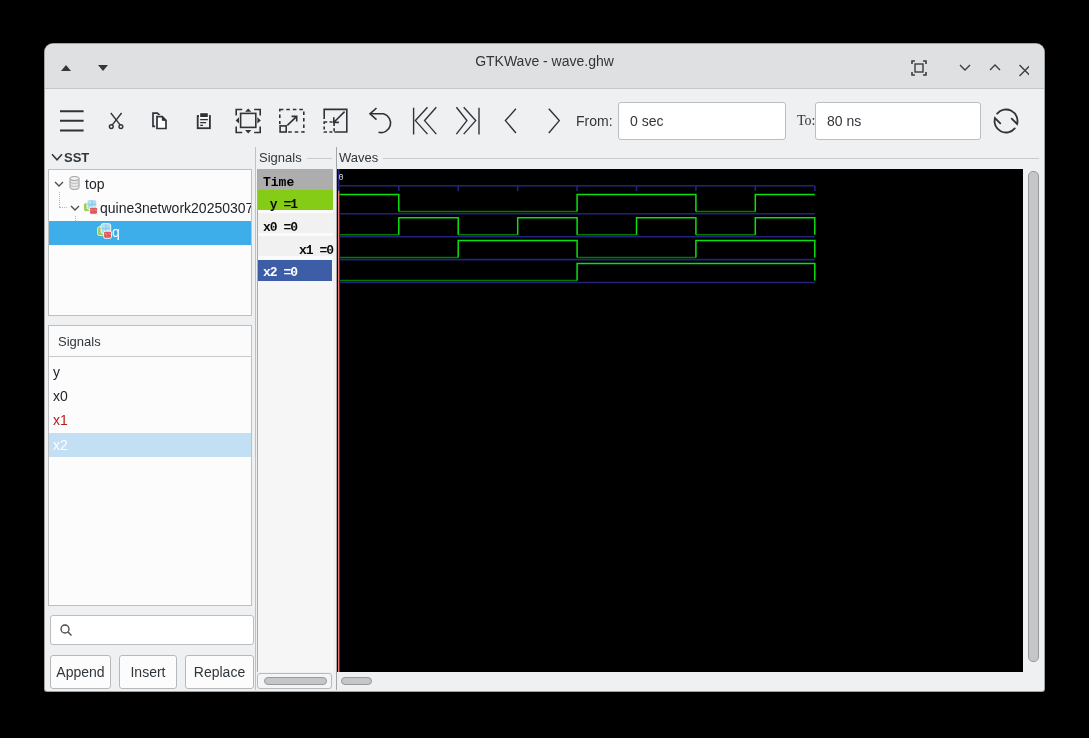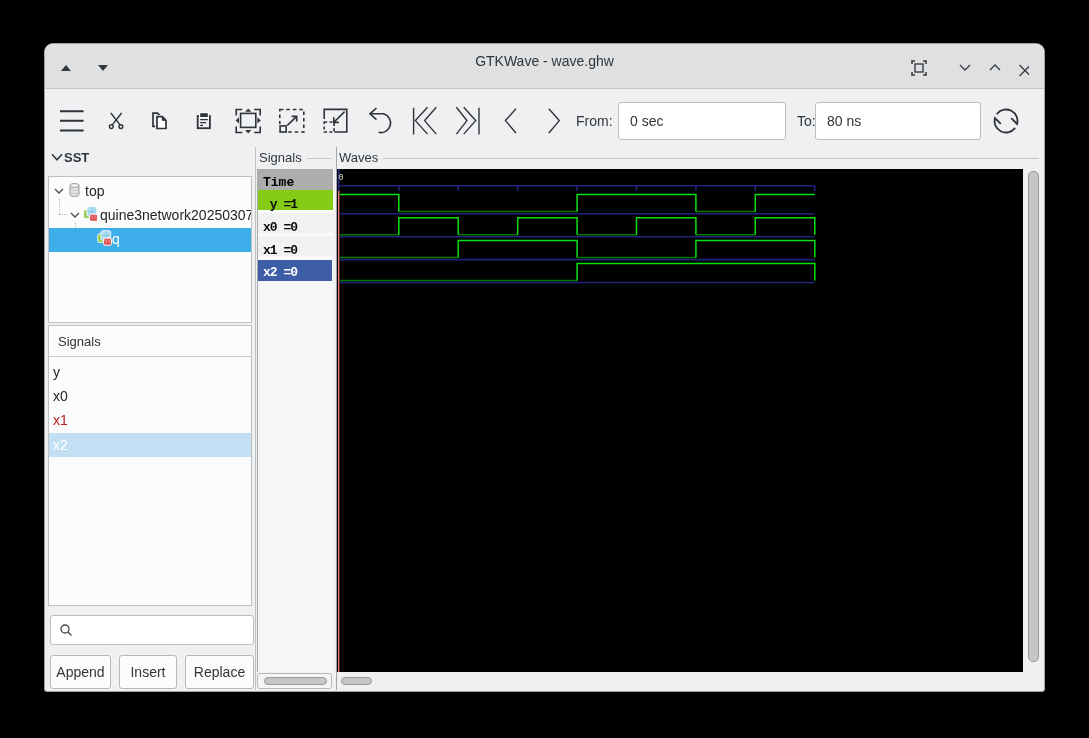--- a/index.html
+++ b/index.html
@@ -114,36 +114,36 @@
       </g>
 
       <path d="M470.9,11.8 L460.4,23.6 L470.9,36" stroke-width="1.4"></path>
 
       <path d="M503.8,11.8 L514.3,23.6 L503.8,36" stroke-width="1.4"></path>
     </g>
   </svg>
   <div class="lbl" style="left:531px;top:69px;font-size:14px;">From:</div>
   <div class="inp" style="left:573px;top:58px;width:168px;height:38px;"></div>
   <div class="lbl" style="left:585px;top:69px;font-size:14px;">0 sec</div>
-  <div class="lbl" style="left:752px;top:69px;font-size:14px;">To:</div>
+  <div class="lbl" style="left:752px;top:69px;font-size:14px;font-family:Liberation Serif, serif;">To:</div>
   <div class="inp" style="left:770px;top:58px;width:166px;height:38px;"></div>
   <div class="lbl" style="left:782px;top:69px;font-size:14px;">80 ns</div>
   <svg class="abs" style="left:943px;top:59px;" width="36" height="36" viewBox="0 0 36 36">
     <g stroke="#2f3338" stroke-width="1.8" fill="none" stroke-linecap="round">
       <path d="M9.19,10.61 A11.5,11.5 0 0 1 29.11,20.98 L23.7,15.7"></path>
       <path d="M26.81,25.39 A11.5,11.5 0 0 1 6.89,15.02 L12.3,20.3"></path>
     </g>
   </svg>
 
   <svg class="abs" style="left:6px;top:107px" width="12" height="12" viewBox="0 0 12 12">
       <path d="M1,3.2 L6,8.8 L11,3.2" stroke="#31363b" stroke-width="1.5" fill="none"></path>
     </svg>
   <div class="lbl" style="left:19px;top:106px;font-weight:bold;">SST</div>
 
-  <div class="panel" style="left:3px;top:132px;width:204px;height:147px;overflow:hidden;">
+  <div class="panel" style="left:3px;top:125px;width:204px;height:147px;overflow:hidden;">
 
     <div style="position:absolute;left:10px;top:22px;width:0;height:15px;border-left:1px dotted #b8b8b8;"></div>
     <div style="position:absolute;left:10px;top:37px;width:8px;height:0;border-top:1px dotted #b8b8b8;"></div>
     <div style="position:absolute;left:26px;top:46px;width:0;height:17px;border-left:1px dotted #b8b8b8;"></div>
     <div style="position:absolute;left:26px;top:62.5px;width:22px;height:0;border-top:1px dotted #b8b8b8;"></div>
 
     <svg style="position:absolute;left:4px;top:8px;" width="12" height="12" viewBox="0 0 12 12">
         <path d="M2,4 L6,8 L10,4" stroke="#4d4d4d" stroke-width="1.3" fill="none"></path>
       </svg>
     <svg style="position:absolute;left:19px;top:5px;" width="13" height="16" viewBox="0 0 13 16">
@@ -199,21 +199,21 @@
 
   <div class="btn" style="left:5px;top:611px;width:61px;height:34px;line-height:32px;">Append</div>
   <div class="btn" style="left:74px;top:611px;width:58px;height:34px;line-height:32px;">Insert</div>
   <div class="btn" style="left:140px;top:611px;width:69px;height:34px;line-height:32px;">Replace</div>
 
   <div class="lbl" style="left:214px;top:106px;">Signals</div>
   <div class="abs" style="left:212px;top:125px;width:76px;height:503px;background:#f6f6f7;border-left:1px solid #a8abad;box-sizing:border-box;">
     <div class="mono" style="position:absolute;left:0;top:0;width:75px;height:21px;background:#adadad;color:#000000;font-size:13px;padding:6px 0 0 5px;box-sizing:border-box;">Time</div>
     <div class="mono" style="position:absolute;left:0;top:21px;width:75px;height:23px;background:#84cc16;border-bottom:3px solid #fbfbfc;box-sizing:border-box;color:#0a0a0a;font-size:13px;letter-spacing:-1px;padding:7px 0 0 5px;white-space:pre;"> y =1</div>
     <div class="mono" style="position:absolute;left:0;top:44px;width:75px;height:23px;background:#f1f1f2;border-bottom:3px solid #fbfbfc;box-sizing:border-box;color:#0a0a0a;font-size:13px;letter-spacing:-1px;padding:7px 0 0 5px;white-space:pre;">x0 =0</div>
-    <div class="mono" style="position:absolute;left:0;top:67px;width:75px;height:23px;background:#f1f1f2;border-bottom:3px solid #fbfbfc;box-sizing:border-box;color:#0a0a0a;font-size:13px;letter-spacing:-1px;padding:7px 0 0 5px;white-space:pre;">x1 =0</div>
+    <div class="mono" style="position:absolute;left:0;top:67px;width:75px;height:23px;background:#f1f1f2;border-bottom:3px solid #fbfbfc;box-sizing:border-box;color:#0a0a0a;font-size:13px;letter-spacing:-1px;padding:7px 0 0 5px;white-space:pre;text-align:right;">x1 =0</div>
     <div class="mono" style="position:absolute;left:0;top:91px;width:74px;height:21px;background:#3d5ea7;color:#fff;font-size:13px;letter-spacing:-1px;padding:5px 0 0 5px;box-sizing:border-box;white-space:pre;">x2 =0</div>
   </div>
 
   <div class="lbl" style="left:294px;top:106px;">Waves</div>
   <div class="abs" style="left:262px;top:114px;width:25px;height:1px;background:#c9cacb;"></div>
   <div class="abs" style="left:338px;top:114px;width:656px;height:1px;background:#c9cacb;"></div>
   <div class="abs" style="left:210px;top:103px;width:1px;height:543px;background:#bfc1c3;"></div>
   <div class="abs" style="left:290.5px;top:103px;width:1px;height:543px;background:#a4a7aa;"></div>
   <div class="abs" style="left:292px;top:125px;width:686px;height:503px;background:#000;">
   <svg width="686" height="503" viewBox="0 0 686 503" style="position:absolute;left:0;top:0;">

